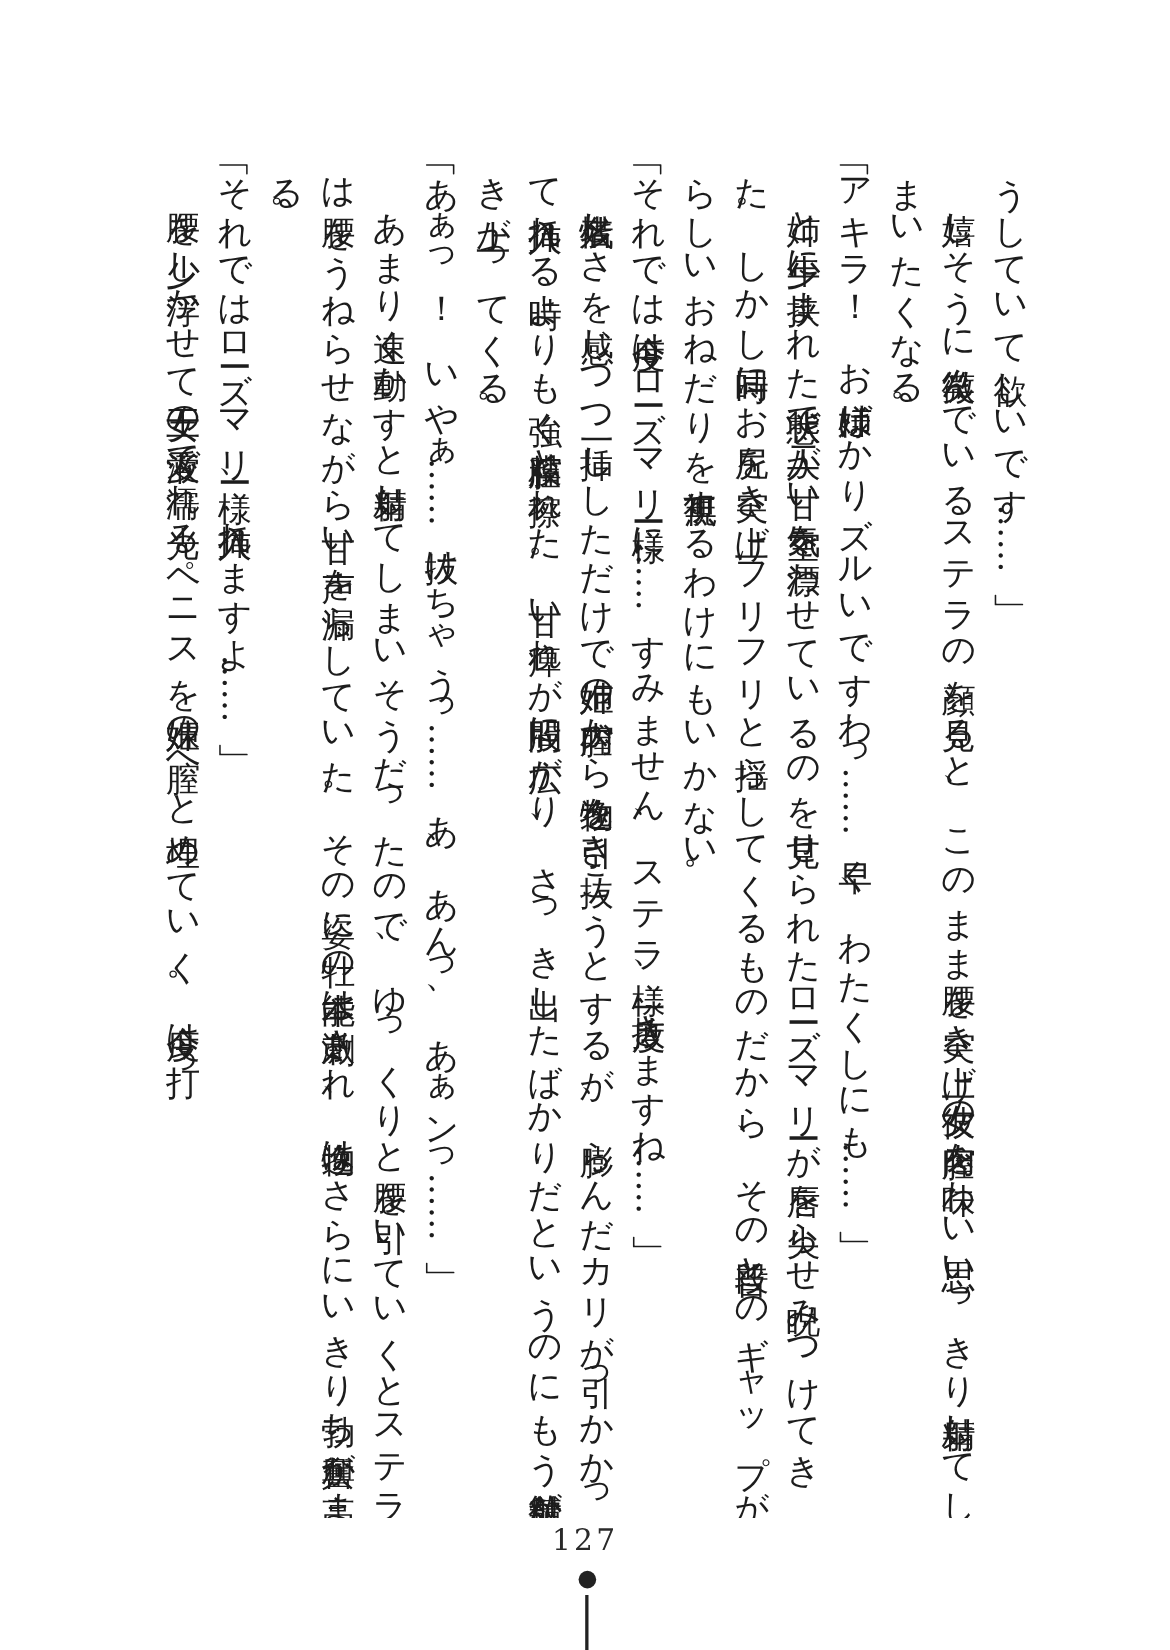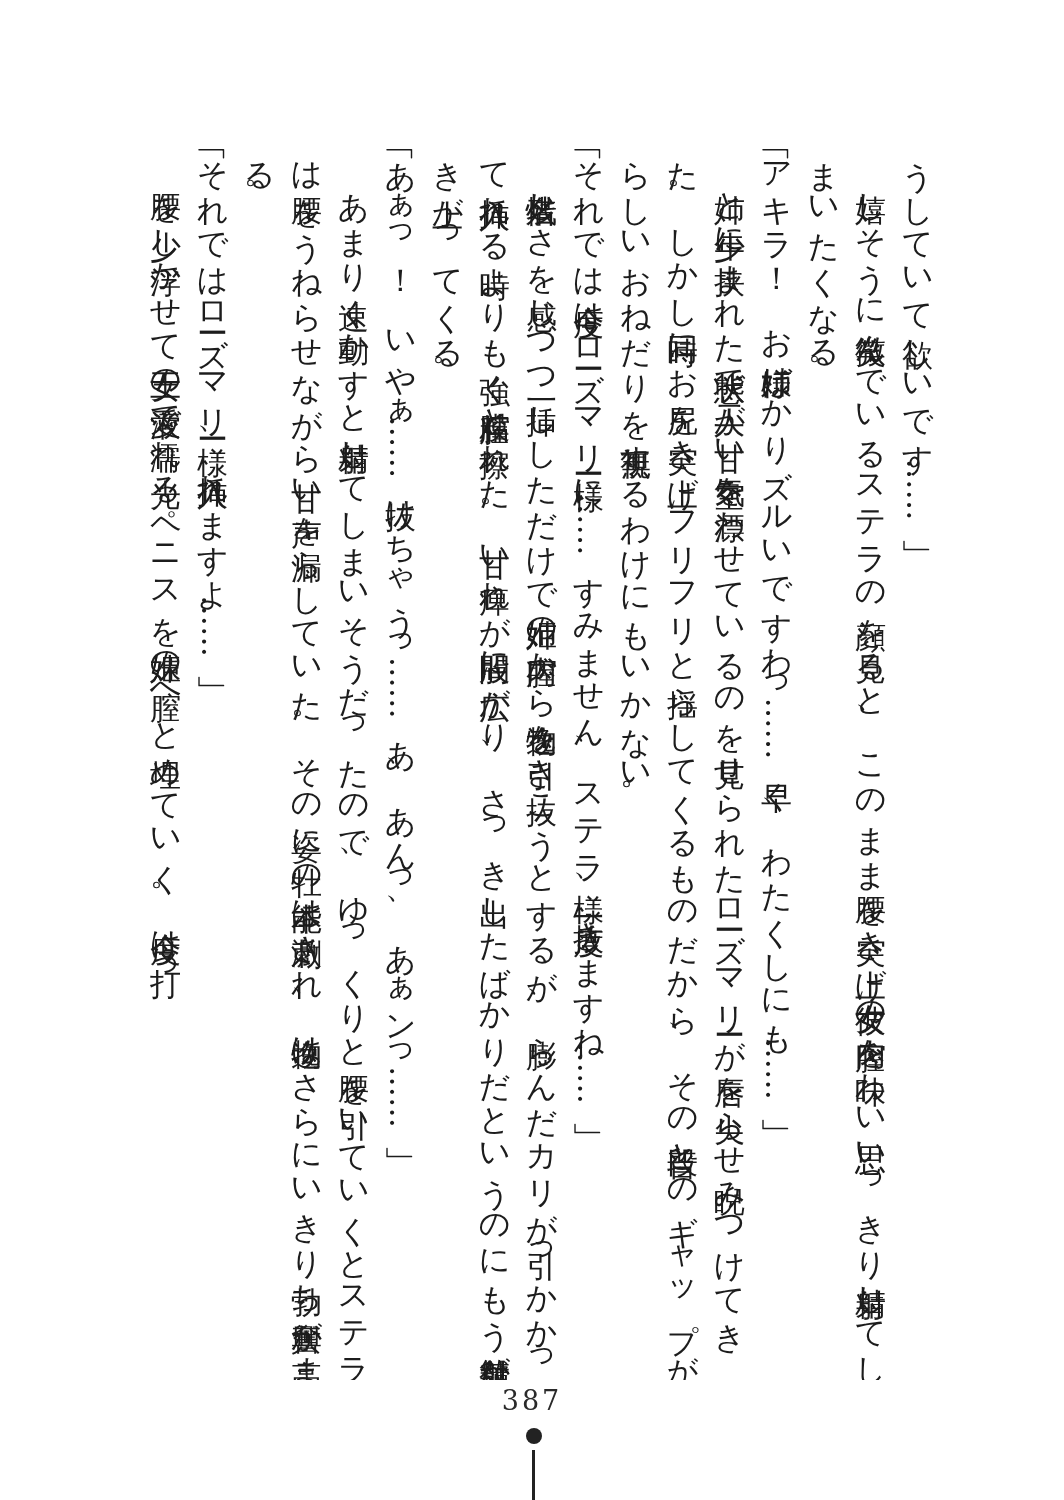--- a/index.html
+++ b/index.html
@@ -77,19 +77,19 @@
       <p class="">「アキラ！　お姉様ばかりズルいですわっ……早く、わたくしにも……」</p>
       <p class="indent">姉と少年に挟まれた状態で二人が甘い空気を漂わせているのを見せられたローズマリーが唇を尖らせ睨みつけてきた。しかし同時にお尻を突き上げフリフリと揺らしてくるものだから、その普段とのギャップが可愛らしいおねだりを無視するわけにもいかない。</p>
       <p class="">「それでは今度はローズマリー様に……すみません、ステラ様、一度抜きますね……」</p>
       <p class="indent">名残惜しさを感じつつ一挿ししただけで姉姫の膣内から逸物を引き抜こうとするが、膨らんだカリが引っかかって挿入れる時よりも強く膣粘膜と擦れた。甘い痺れが股間に広がり、さっき出したばかりだというのにもう射精欲が湧き上がってくる。</p>
       <p class="">「あぁっ！　いやぁ……抜けちゃうっ……あ、あんっ、あぁンっ……」</p>
       <p class="indent">あまり速く動かすと射精してしまいそうだったので、ゆっくりと腰を引いていくとステラは腰をうねらせながら甘い声を漏らしていた。その姿に牡の本能は刺激され、逸物はさらにいきり勃ち興奮が高まる。</p>
       <p class="">「それではローズマリー様、挿入れますよ……」</p>
       <p class="indent">腰を少し浮かせて王女の愛液で濡れ光るペニスを妹姫の膣へと埋めていく。今度は打っ</p>
     </div>
 
-  <div class="page-number">387</div>
+  <div class="page-number">127</div>
 
   <div class="reg-dot"></div>
 
   <div class="reg-line"></div>
 
 </div>
 
 </body></html>

